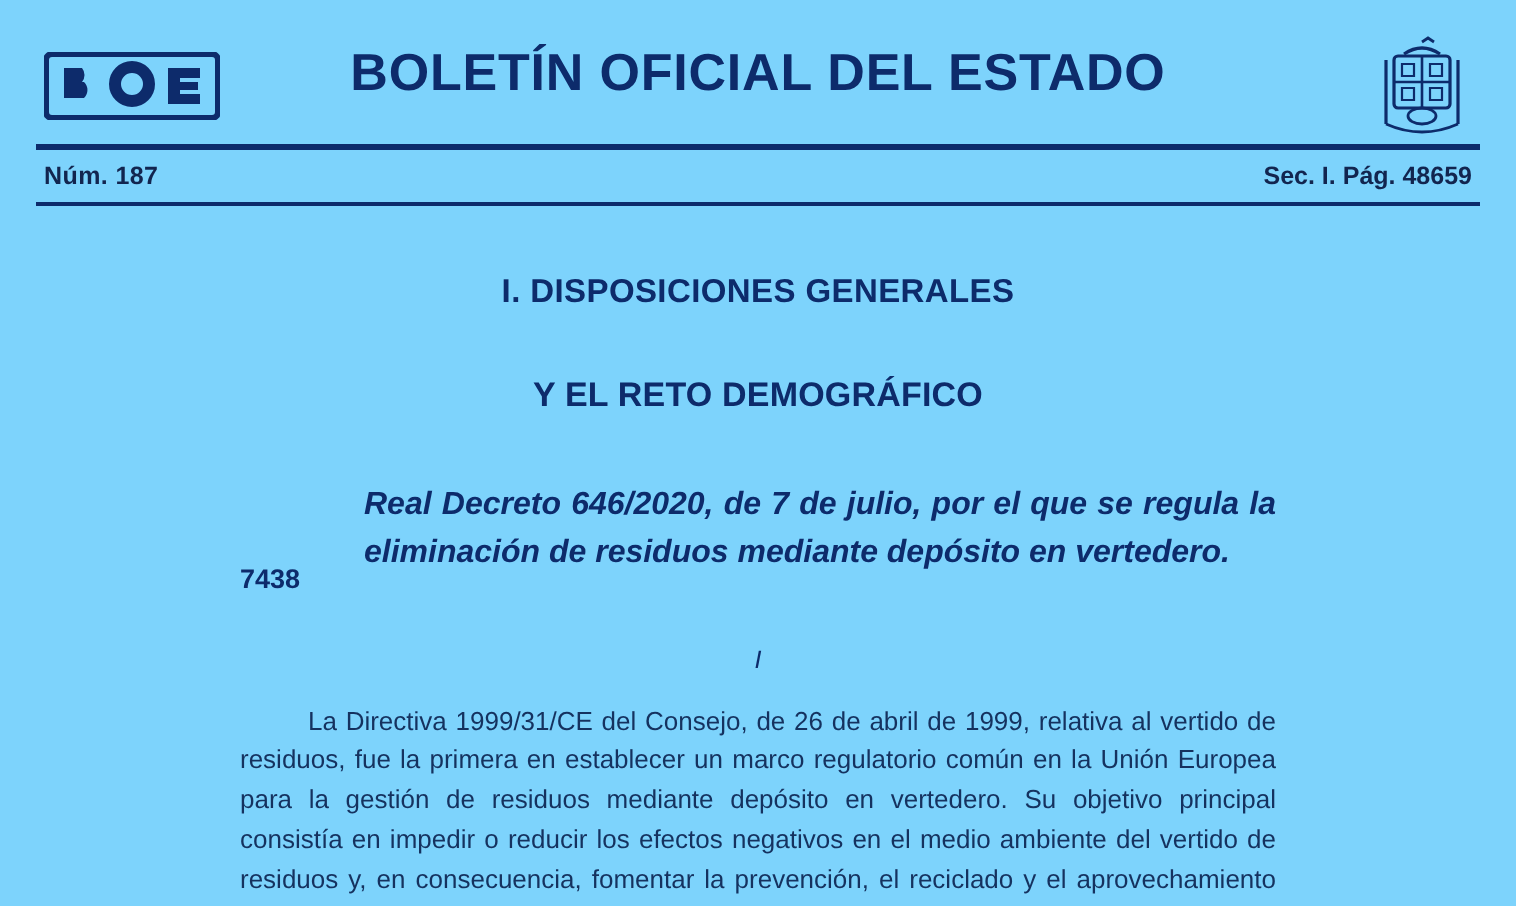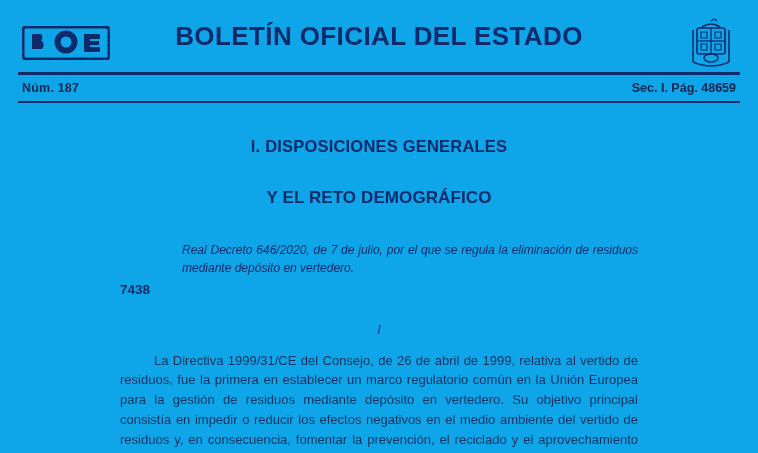--- a/index.html
+++ b/index.html
@@ -11,21 +11,21 @@
     height: 453px;
     background: #ffffff;
     font-family: "Liberation Sans", sans-serif;
     color: #1a1a1a;
     overflow: hidden;
   }
   .page {
     position: relative;
     width: 758px;
     height: 453px;
-    background: #0ea5e9;
+    background: #7dd3fc;
   }
 
   
   .masthead {
     position: relative;
     height: 72px;
     display: flex;
     align-items: center;
     justify-content: center;
   }
@@ -124,26 +124,27 @@
   .doc-number {
     font-size: 13.5px;
     font-weight: bold;
     color: #0d2b6b;
     width: 62px;
     flex: 0 0 62px;
     padding-top: 1px;
     margin-top: 40px;
   }
   .doc-title {
-    font-size: 12px;
+    font-size: 16px;
     font-style: italic;
     color: #0d2b6b;
     line-height: 1.5;
     text-align: justify;
     flex: 1;
+    font-weight: bold;
   }
 
   .roman-sep {
     text-align: center;
     font-size: 12.5px;
     color: #0d2b6b;
     margin-top: 26px;
     font-style: italic;
   }
 

